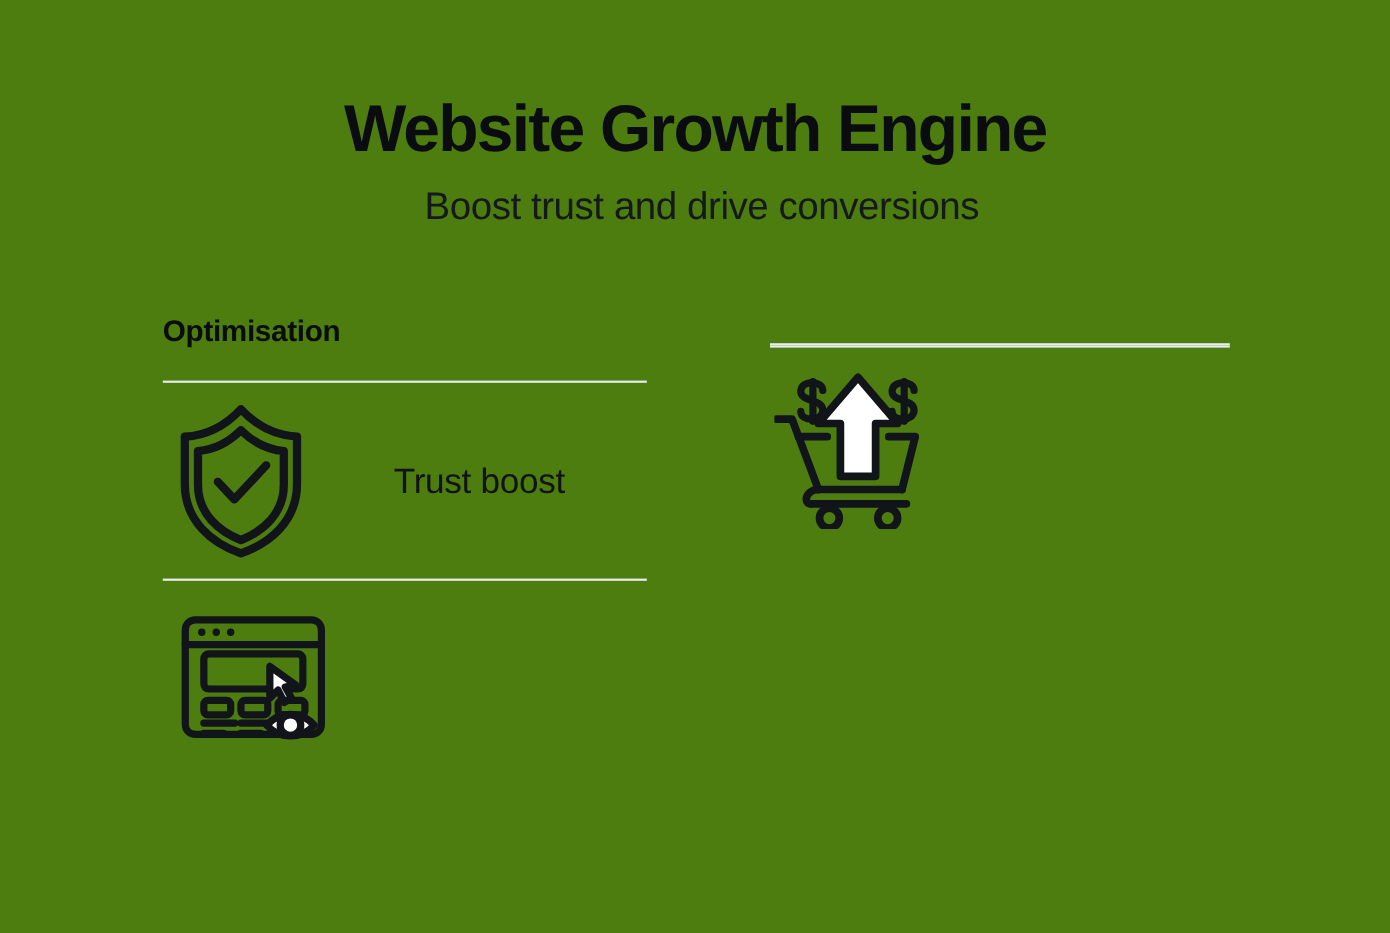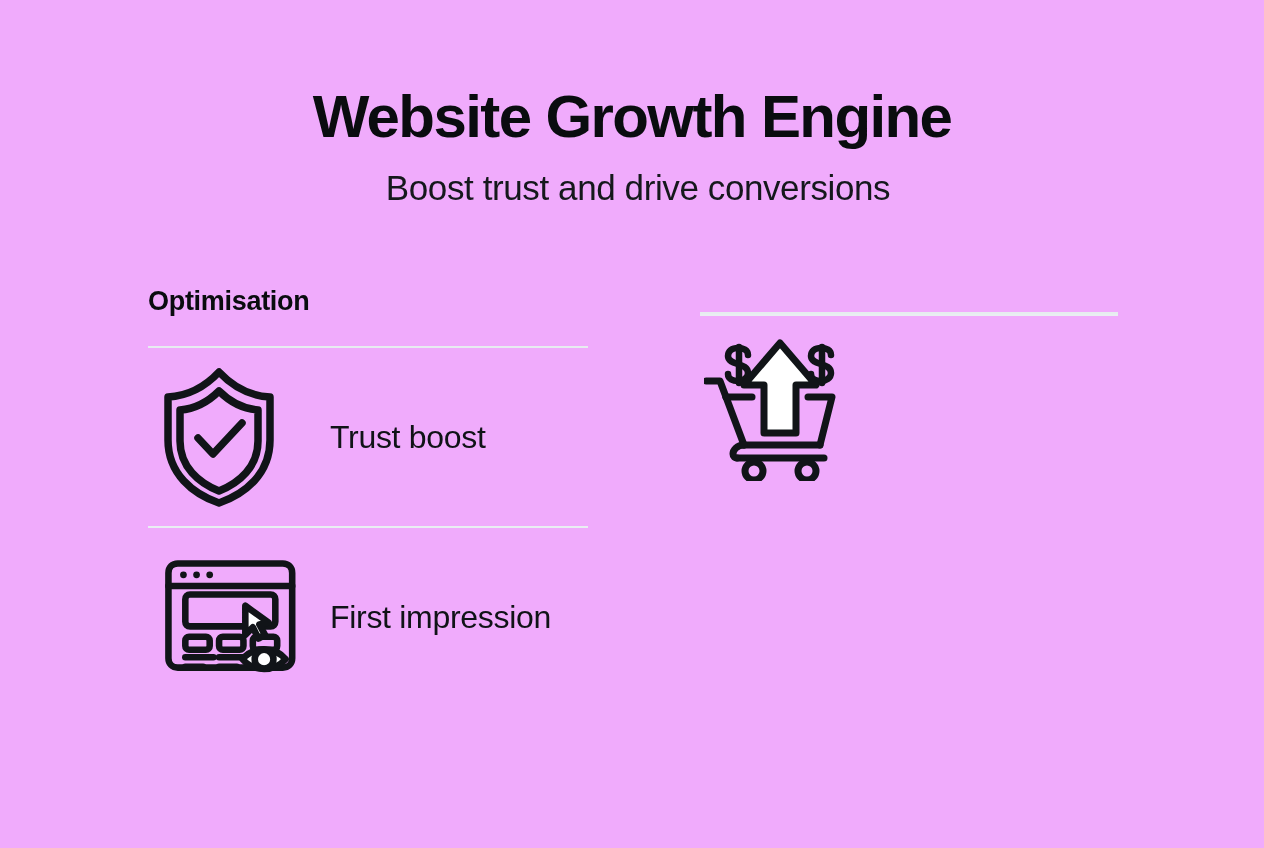--- a/index.html
+++ b/index.html
@@ -11,21 +11,21 @@
     width: 1264px;
     height: 848px;
     font-family: "Liberation Sans", sans-serif;
     color: #0d0f12;
     overflow: hidden;
     position: relative;
   }
   .page {
     position: absolute;
     inset: 0;
-    background: #f0abfc;
+    background: #4d7c0f;
     text-decoration: underline;
   }
 
   
   .header {
     position: absolute;
     left: 0;
     top: 82px;
     width: 1264px;
     text-align: center;
@@ -97,21 +97,21 @@
     align-items: center;
     justify-content: center;
   }
   .icon-box svg { display: block; }
   .item-label {
     font-size: 32px;
     font-weight: 400;
     letter-spacing: -0.3px;
     color: #101317;
     white-space: nowrap;
-    margin-left: 20px;
+    margin-left: 48px;
   }
   .item-left .icon-box { justify-content: flex-start; padding-left: 12px; }
   .item-right .icon-box { justify-content: flex-start; padding-left: 4px; }
 </style>
 </head>
 <body>
 
 <div class="page">
 
   <div class="header">
@@ -160,21 +160,20 @@
 
             <path d="M27 114 L57 114"></path>
             <path d="M27 124 L46 124"></path>
             <path d="M63 114 L93 114"></path>
             <path d="M63 124 L82 124"></path>
 
             <path d="M88 116 C100 102 122 102 134 116 C122 130 100 130 88 116 Z" fill="#ffffff"></path>
             <circle cx="111" cy="116" r="10"></circle>
           </svg>
         </div>
-        <div class="item-label">First impression</div>
       </div>
     </div>
 
     <div class="column col-right">
       <div class="rule"></div>
 
 
       <div class="rule-row"></div>
 
       <div class="item item-right">

